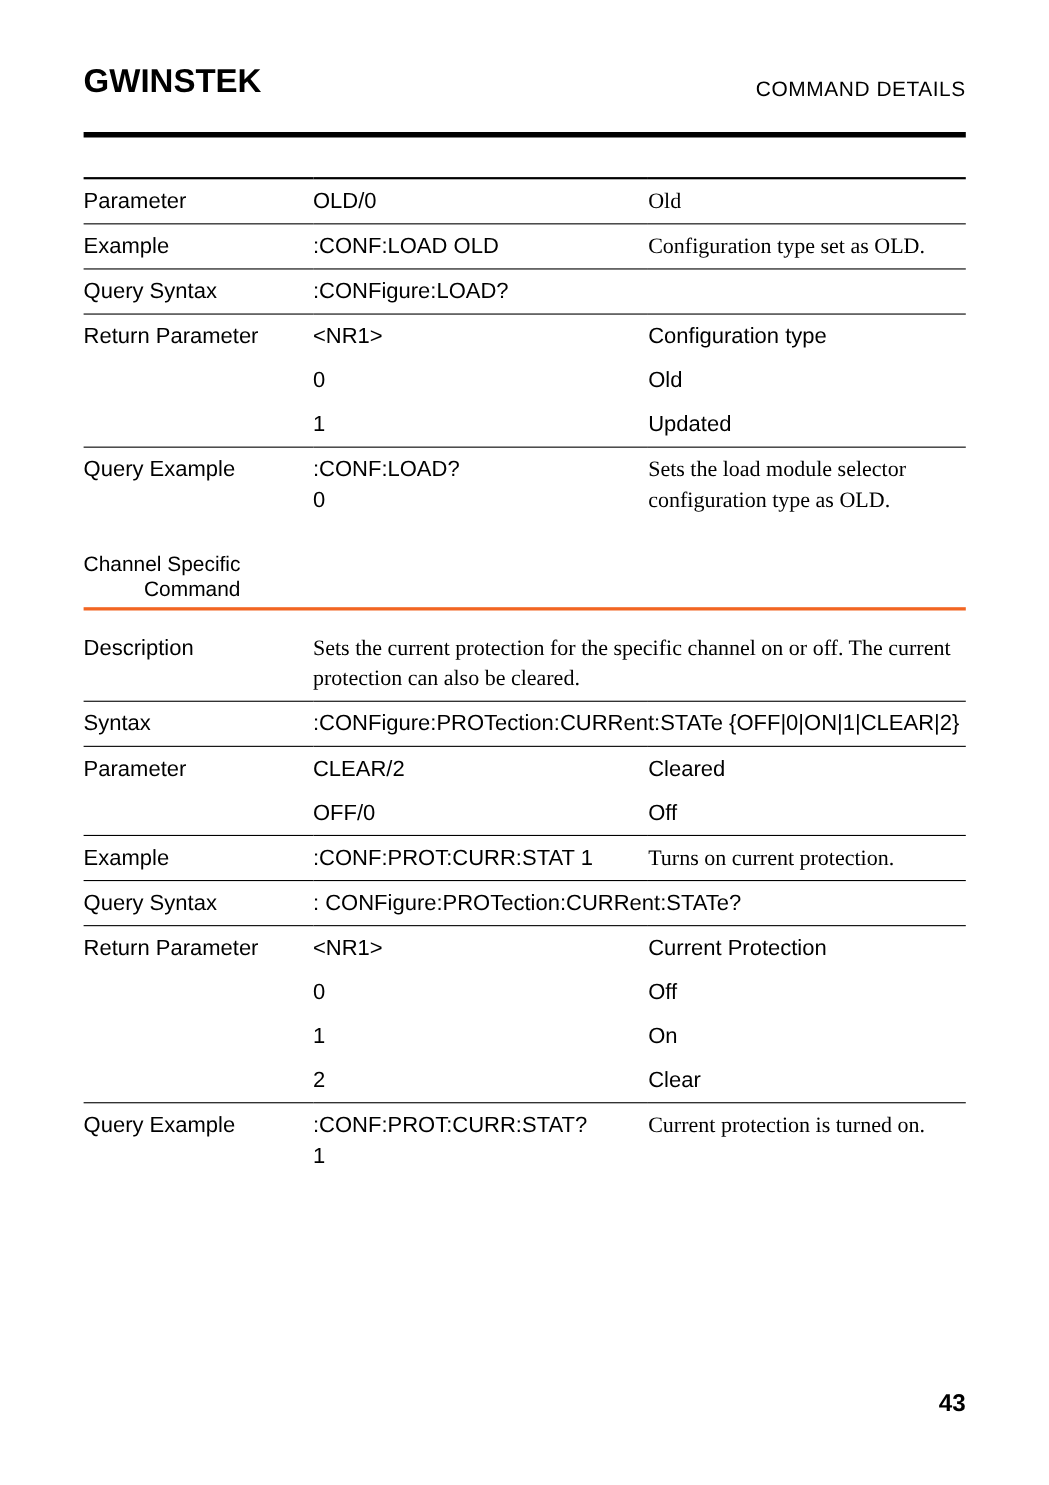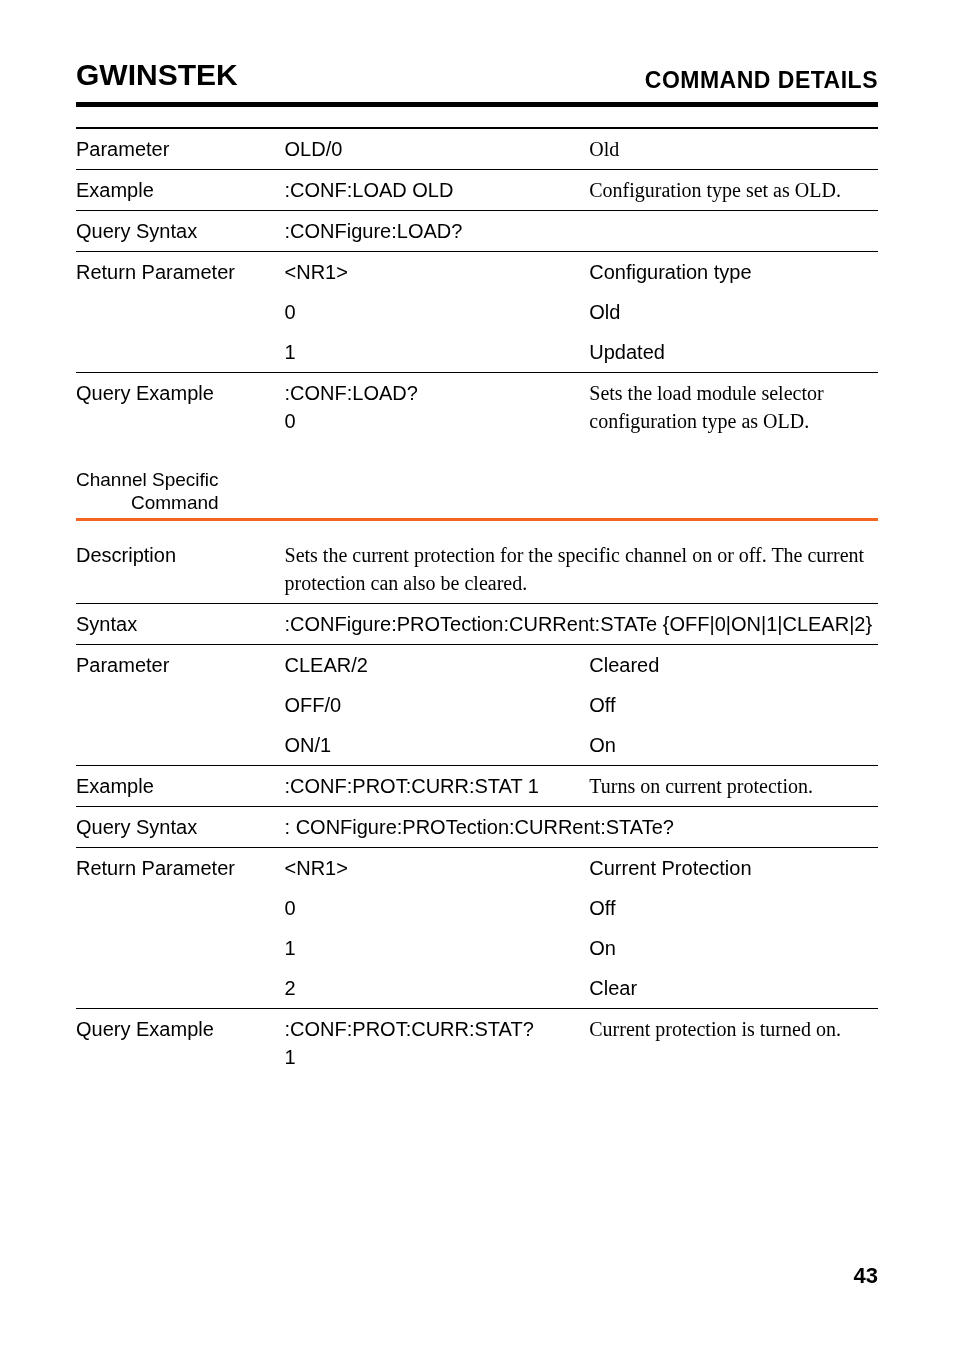--- a/index.html
+++ b/index.html
@@ -12,32 +12,32 @@
     padding: 54px 76px 40px 76px;
     position: relative;
     font-size: 20px;
     line-height: 1.4;
   }
   .header-row {
     display: flex;
     justify-content: space-between;
     align-items: flex-end;
     border-bottom: 5px solid #000;
-    padding-bottom: 6px;
-    margin-bottom: 20px;
+    padding-bottom: 24px;
+    margin-bottom: 36px;
   }
   .logo {
     font-weight: 900;
     font-size: 30px;
     letter-spacing: 0px;
     font-family: Arial, sans-serif;
   }
   .header-title {
-    font-weight: 700;
-    font-size: 23px;
+    font-weight: 400;
+    font-size: 19px;
     letter-spacing: 0.5px;
   }
   .tbl {
     width: 100%;
     border-collapse: collapse;
   }
   .tbl td {
     vertical-align: top;
     padding: 6px 4px 6px 0;
   }
@@ -142,25 +142,20 @@
       <tr class="border-top">
         <td class="col-label sans">Parameter</td>
         <td class="col-mid sans" style="white-space: pre-line;">CLEAR/2</td>
         <td class="col-right sans">Cleared</td>
       </tr>
       <tr>
         <td class="col-label sans"></td>
         <td class="col-mid sans" style="white-space: pre-line;">OFF/0</td>
         <td class="col-right sans">Off</td>
       </tr>
-      <tr>
-        <td class="col-label sans"></td>
-        <td class="col-mid sans" style="white-space: pre-line;">ON/1</td>
-        <td class="col-right sans">On</td>
-      </tr>
       <tr class="border-top">
         <td class="col-label sans">Example</td>
         <td class="col-mid sans" style="white-space: pre-line;">:CONF:PROT:CURR:STAT 1</td>
         <td class="col-right serif">Turns on current protection.</td>
       </tr>
       <tr class="border-top">
         <td class="col-label sans">Query Syntax</td>
         <td colspan="2" class="sans" style="white-space: pre-line;">: CONFigure:PROTection:CURRent:STATe?</td>
       </tr>
       <tr class="border-top">

